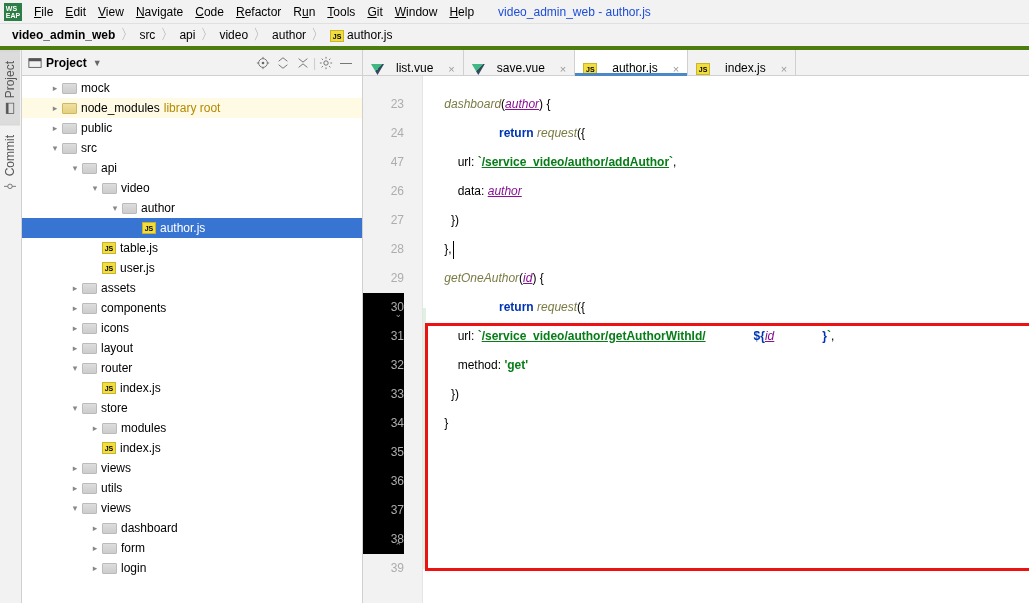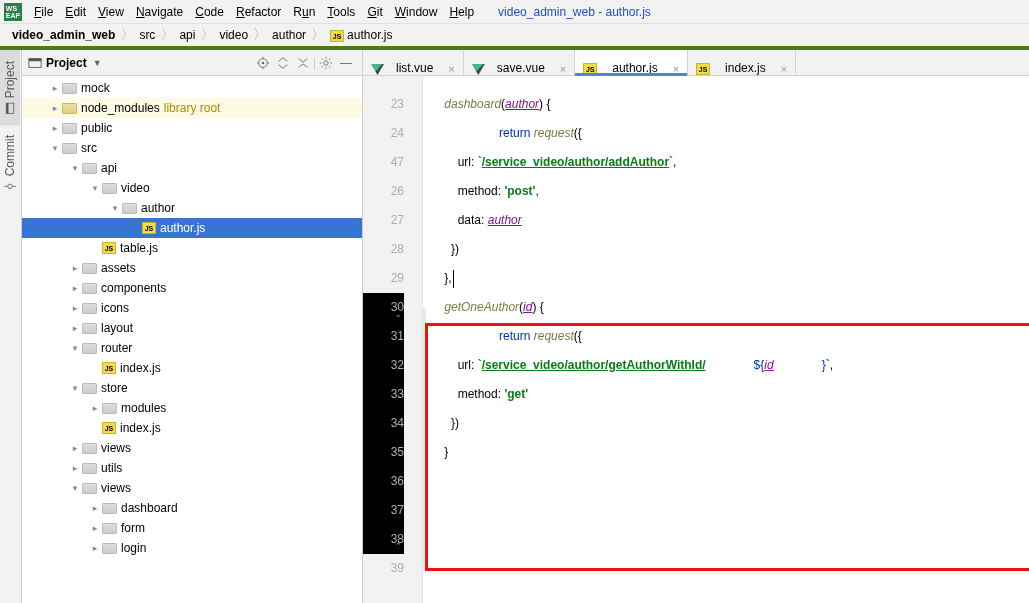--- a/index.html
+++ b/index.html
@@ -57,21 +57,21 @@
 
 .code { flex:1; display:flex; font-family:"JetBrains Mono","Consolas",monospace; font-size:15px; overflow:hidden; position:relative; }
 .gut { width:60px; background:#f2f2f2; border-right:1px solid #e5e5e5; text-align:right; color:#adadad; padding-right:18px; }
 .gut .ln { height:29px; line-height:29px; position:relative; }
 .gut .ln.up { background:#000000; }
 .gut .ln .mark { position:absolute; right:2px; top:7px; width:9px; height:9px; color:#999; font-size:9px; }
 .txt { flex:1; position:relative; }
 .vbar { position:absolute; left:0; top:0; bottom:0; width:3px; background:#dff2e1; }
 .lines { position:relative; padding-left:8px; }
 .L { height:29px; line-height:29px; white-space:pre; }
-.k { color:#0033b3; font-weight:normal;padding-left:48px; }
+.k { color:#0033b3; font-weight:bold;padding-left:48px; }
 .fn { color:#7a7a43; font-style:italic; }
 .s { color:#067d17; font-weight:bold; }
 .p { color:#871094; font-style:italic; text-decoration:underline; }
 .cm { color:#8c8c8c; font-style:italic; }
 .ul { text-decoration:underline; color:#067d17; font-weight:bold; }
 .br { color:#000; }
 .car:after{content:"";display:inline-block;width:1px;height:18px;background:#000;vertical-align:middle;margin-left:1px;}
 
 .redbox { position:absolute; border:3px solid #e11; pointer-events:none; }
 
@@ -209,20 +209,25 @@
         </div>
       <div class="row i5 sel">
           <span class="ar"></span>
           <span class="js-badge">JS</span>
           <span>author.js</span>
         </div>
       <div class="row i3">
           <span class="ar"></span>
           <span class="js-badge">JS</span>
           <span>table.js</span>
+        </div>
+      <div class="row i3">
+          <span class="ar"></span>
+          <span class="js-badge">JS</span>
+          <span>user.js</span>
         </div>
       <div class="row i2">
           <span class="ar">▸</span>
           <span class="ic fold"></span>
           <span>assets</span>
         </div>
       <div class="row i2">
           <span class="ar">▸</span>
           <span class="ic fold"></span>
           <span>components</span>
@@ -339,21 +344,20 @@
           <div class="ln up">38<span class="mark">⌃</span></div>
         <div class="ln">39</div>
       </div>
       <div class="txt">
         <div class="vbar" style="top:232px;height:261px"></div>
         <div class="lines">
           <div class="L" style="height:14px"></div>
           <div class="L">    <span class="fn">dashboard</span>(<span class="p">author</span>) <span class="br">{</span></div>
           <div class="L">      <span class="k">return</span> <span class="fn">request</span>(<span class="br">{</span></div>
           <div class="L">        <span>url:</span> <span class="s">`</span><span class="ul">/service_video/author/addAuthor</span><span class="s">`</span>,</div>
-          <div class="L">        <span>method:</span> <span class="s">'post'</span>,</div>
           <div class="L">        <span>data:</span> <span class="p">author</span></div>
           <div class="L">      <span class="br">})</span></div>
           <div class="L">    <span class="br">}</span>,<span class="car"></span></div>
           <div class="L">    <span class="fn">getOneAuthor</span>(<span class="p">id</span>) <span class="br">{</span></div>
           <div class="L">      <span class="k">return</span> <span class="fn">request</span>(<span class="br">{</span></div>
           <div class="L">        <span>url:</span> <span class="s">`</span><span class="ul">/service_video/author/getAuthorWithId/</span><span class="k">${</span><span class="p">id</span><span class="k">}</span><span class="s">`</span>,</div>
           <div class="L">        <span>method:</span> <span class="s">'get'</span></div>
           <div class="L">      <span class="br">})</span></div>
           <div class="L">    <span class="br">}</span></div>
           <div class="L"></div>

